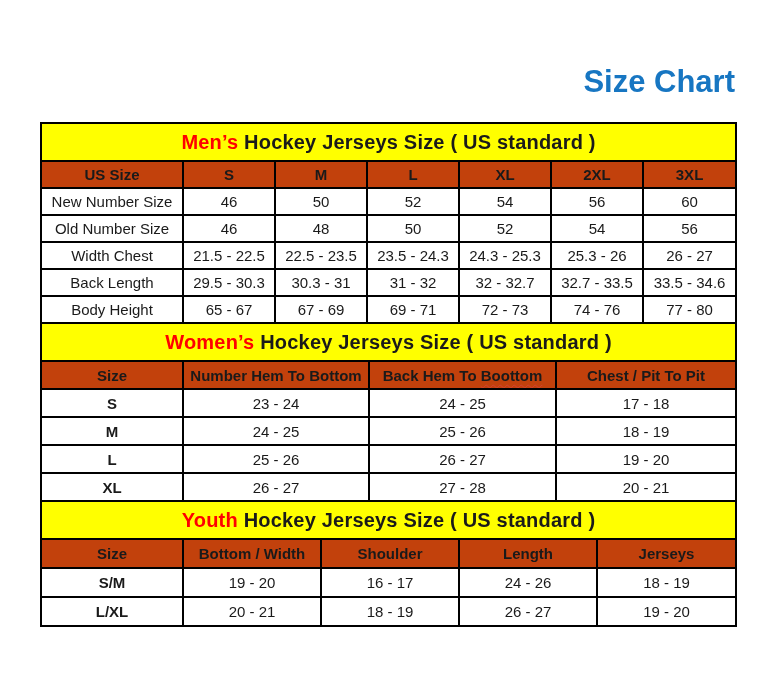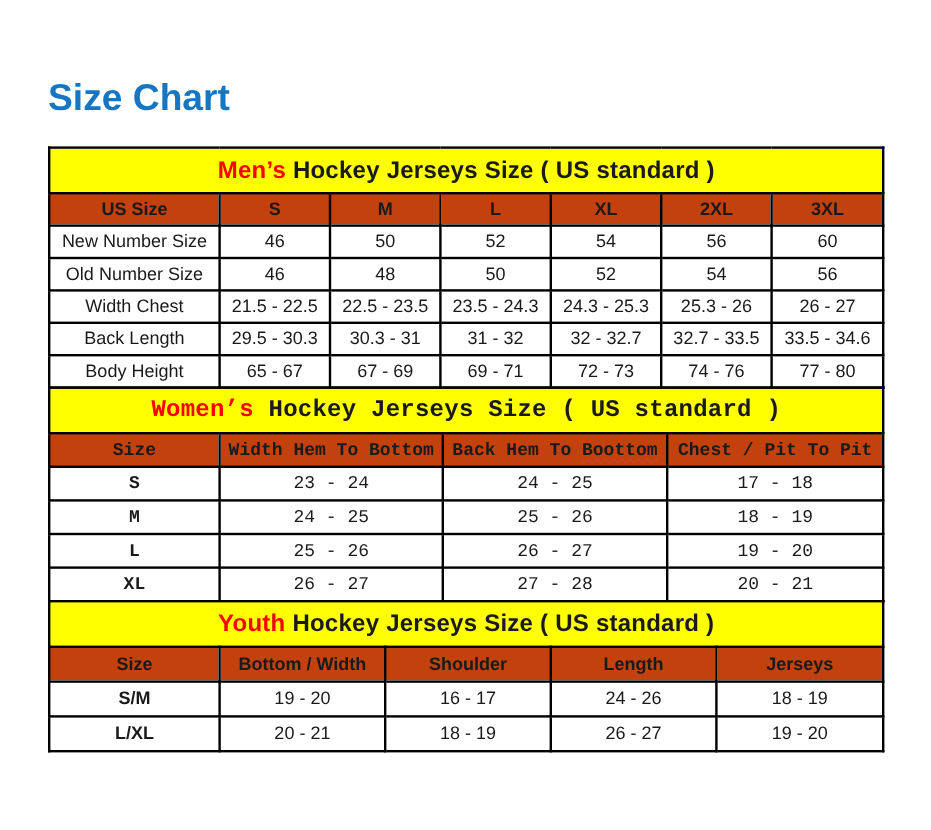--- a/index.html
+++ b/index.html
@@ -13,21 +13,21 @@
     width: 776px;
     height: 692px;
     background: #ffffff;
     overflow: hidden;
   }
   .page-title {
     position: absolute;
     left: 40px;
     top: 64px;
     width: 695px;
-    text-align: left;
+    text-align: right;
     font-size: 31px;
     font-weight: bold;
     color: #1776C2;
   }
   .tables-wrap {
     position: absolute;
     left: 40px;
     top: 122px;
     width: 695px;
   }
@@ -62,21 +62,21 @@
     font-size: 15px;
     font-weight: bold;
     background: #c2410c;
   }
   td {
     font-size: 15px;
     font-weight: normal;
     background: #ffffff;
   }
   #table-mens tr   { height: 27px; }
-  #table-womens tr { height: 28px; font-family: Liberation Mono, monospace; }
+  #table-womens tr { height: 28px; }
   #table-youth tr  { height: 29px; }
   #table-womens td:first-child,
   #table-youth td:first-child {
     font-weight: bold;
   }
   .misspell {
     text-decoration: underline wavy #d23f31;
     text-decoration-thickness: 1px;
     text-underline-offset: 3px;
     text-align: center;
@@ -168,21 +168,21 @@
           <col style="width:186px">
         <col style="width:187px">
           <col style="width:180px">
       </colgroup>
     <tbody>
           <tr>
             <td colspan="4" class="banner"><span class="hl">Women’s</span> Hockey Jerseys Size ( US standard )</td>
           </tr>
           <tr>
             <th>Size</th>
-            <th>Width Hem To Bottom</th>
+            <th>Number Hem To Bottom</th>
             <th>Back Hem To <span class="misspell">Boottom</span></th>
             <th>Chest / Pit To Pit</th>
           </tr>
           <tr>
             <td>S</td>
             <td>23 - 24</td>
             <td>24 - 25</td>
             <td>17 - 18</td>
           </tr>
           <tr>

